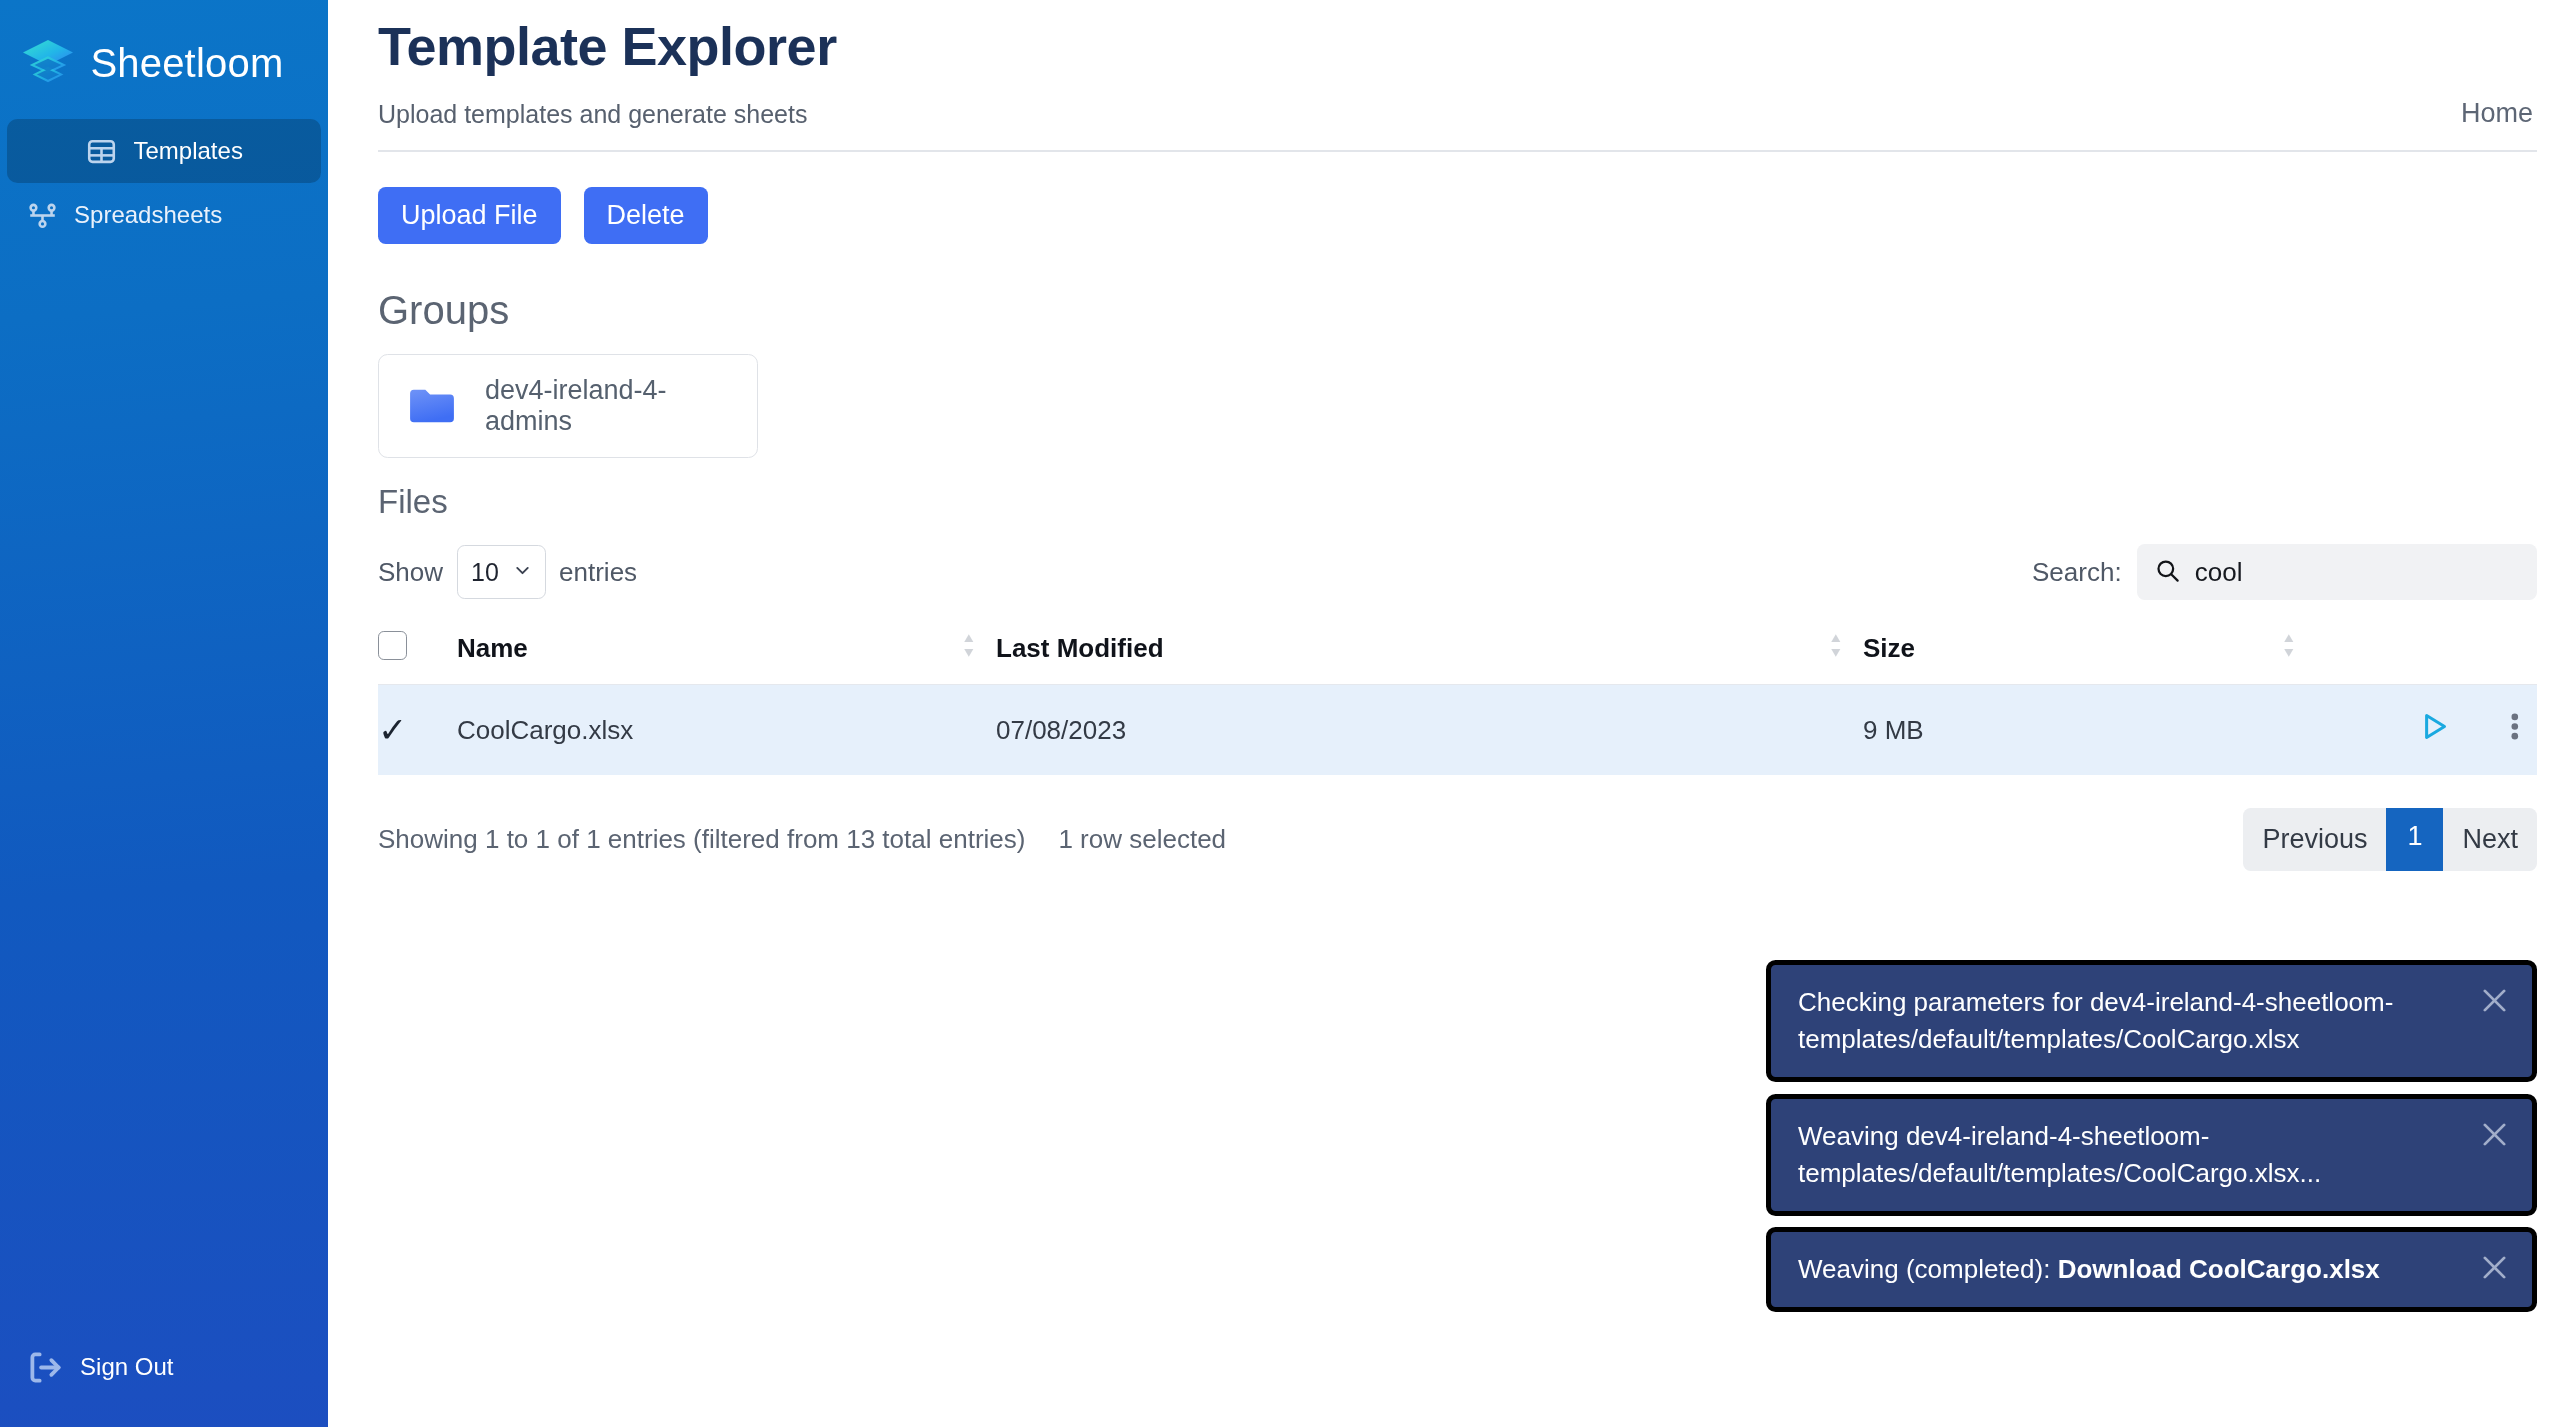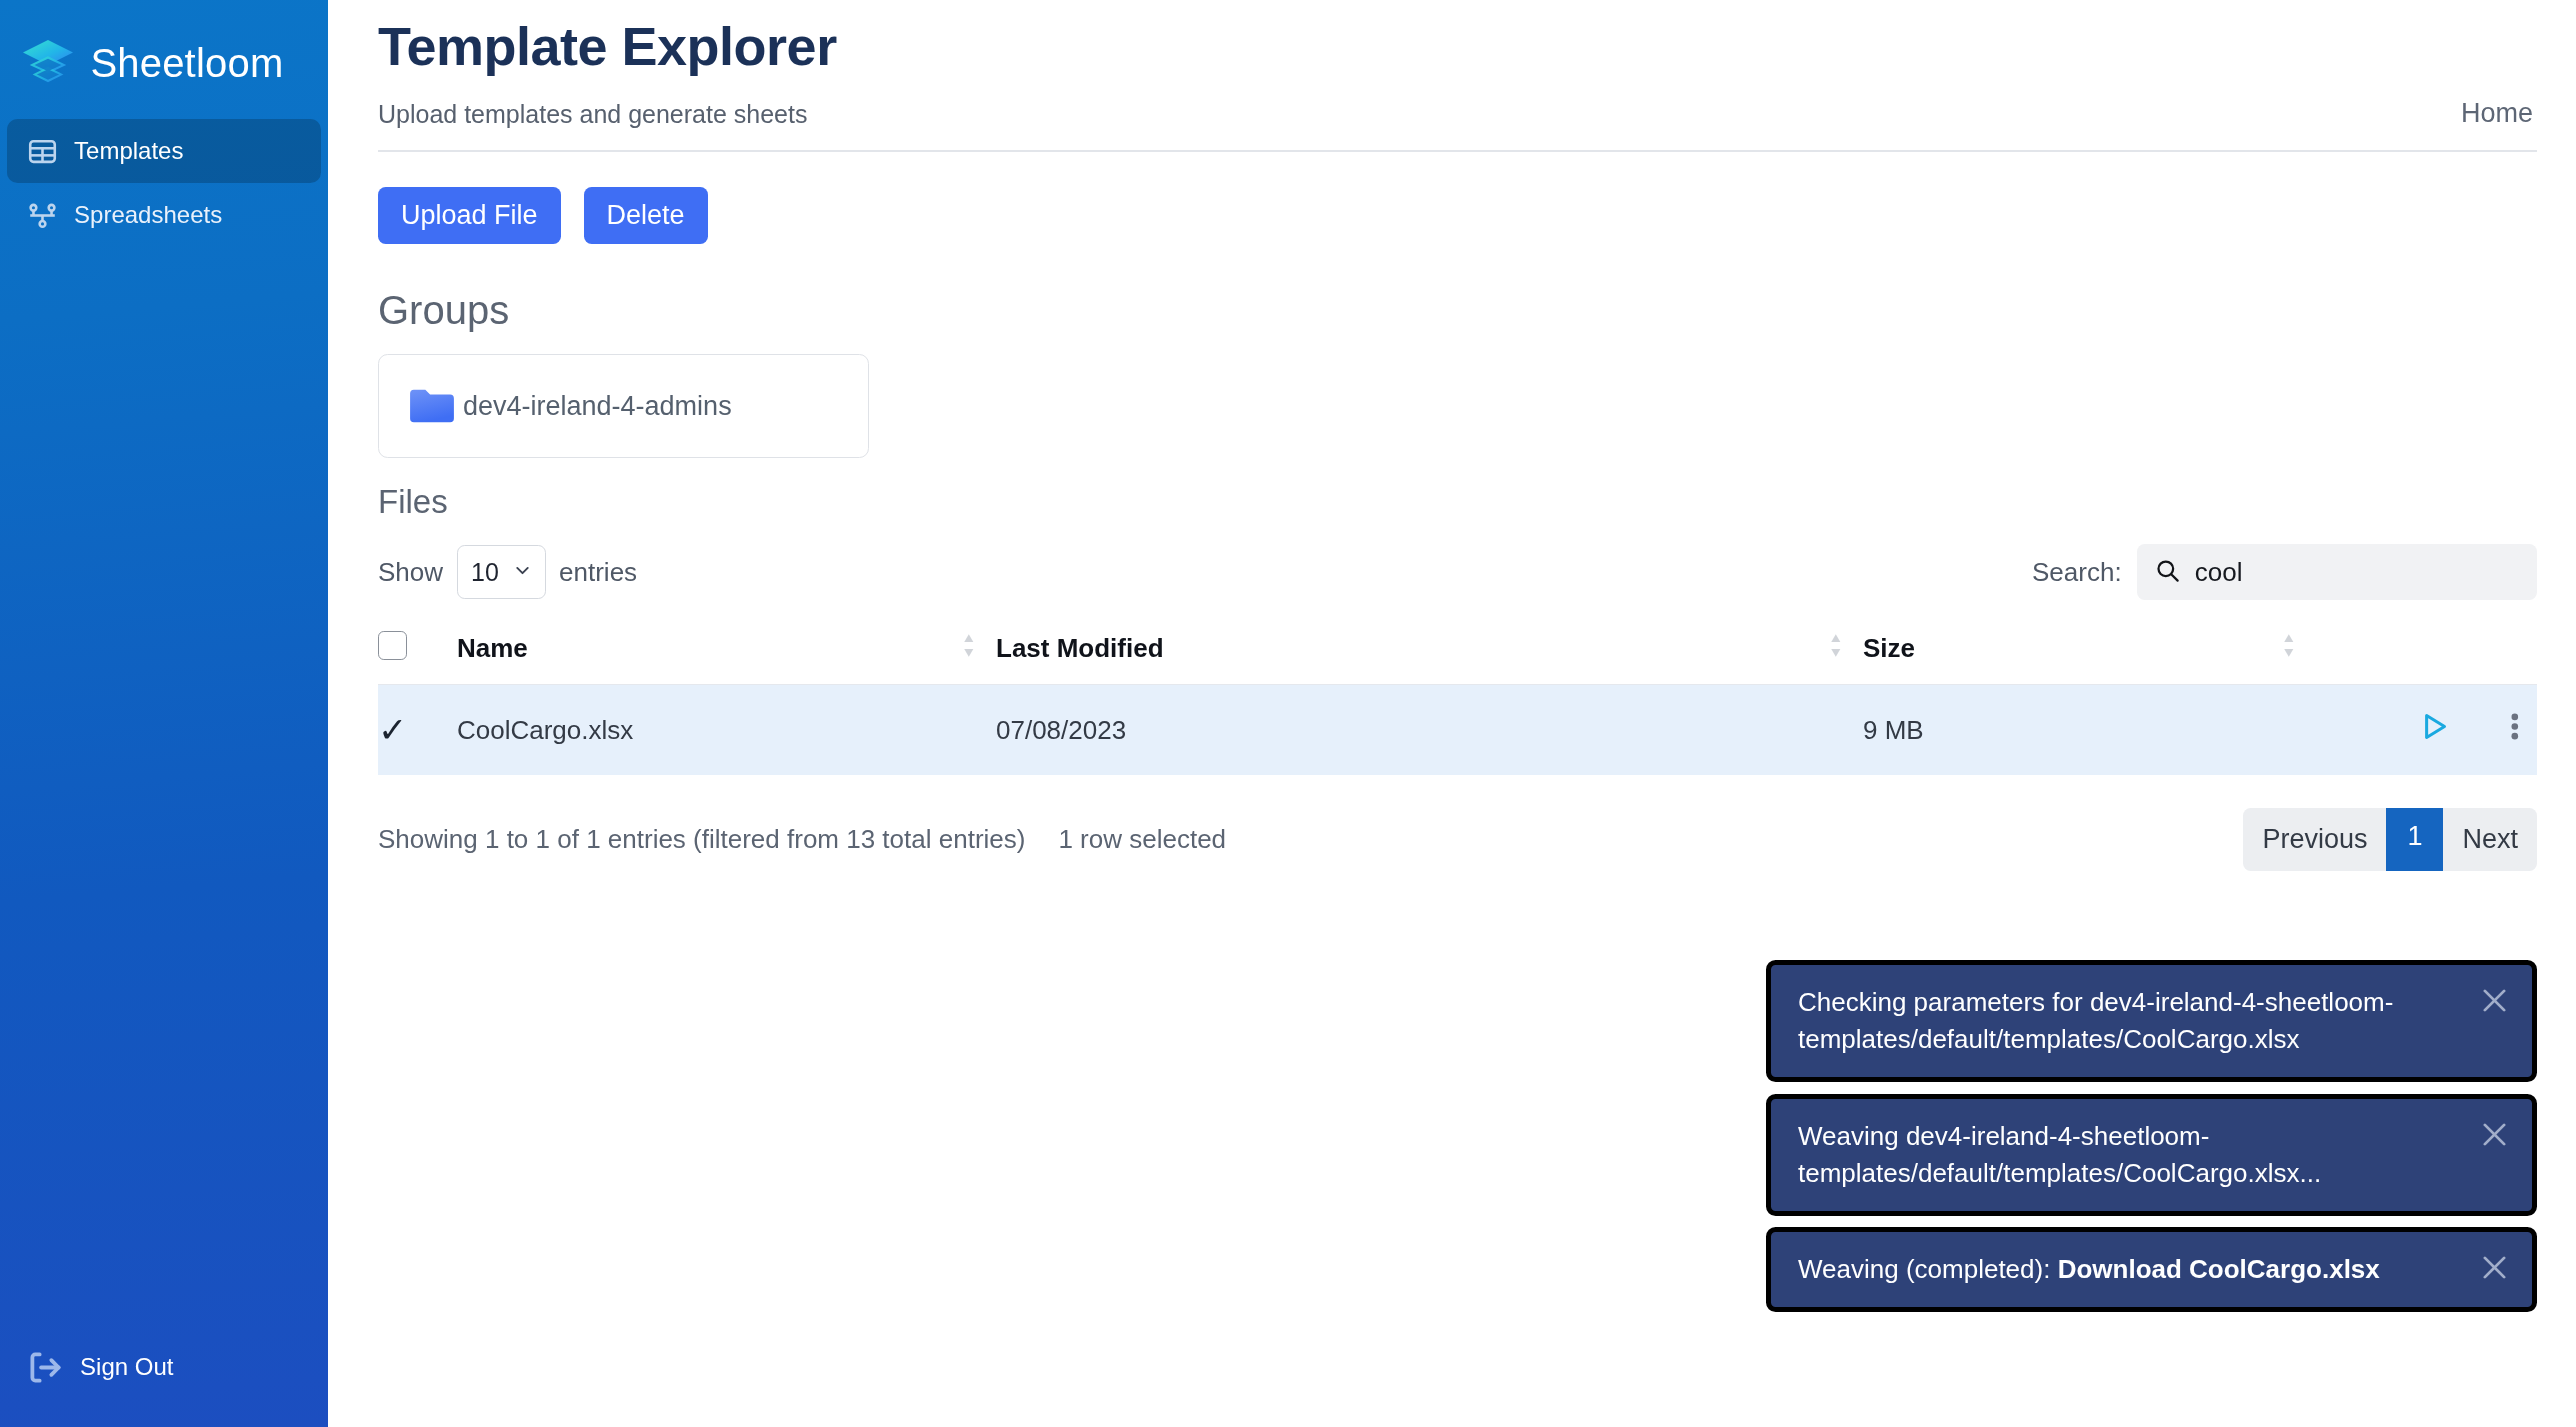--- a/index.html
+++ b/index.html
@@ -21,21 +21,21 @@
   .brand { display: flex; align-items: center; gap: 15.4px; padding: 7.7px 0 0 21px; height: 69px; }
   .brand-logo { width: 54px; height: 50px; flex: 0 0 54px; }
   .brand-name { color: #ffffff; font-size: 40px; font-weight: 400; letter-spacing: 0.2px; line-height: 1; }
 
   .nav { margin-top: 25px; padding: 0 6.7px; }
   .nav-item {
     display: flex; align-items: center; gap: 15.4px;
     height: 64px; padding: 0 19px; border-radius: 10.6px;
     color: #e9f1fb; font-size: 24px;
   }
-  .nav-item.active { background: rgba(0,0,0,0.20); color: #ffffff; }
+  .nav-item.active { background: rgba(0,0,0,0.20); color: #ffffff; justify-content: center; }
   .nav-icon { width: 33px; height: 33px; flex: 0 0 33px; display: flex; align-items: center; justify-content: center; }
   .nav-label { line-height: 1; }
 
   .signout {
     position: absolute; left: 6.7px; bottom: 33px;
     display: flex; align-items: center; gap: 15.4px;
     height: 56px; padding: 0 19px; border-radius: 10.6px;
     color: #ffffff; font-size: 24px;
   }
   .signout-icon { width: 39px; height: 35px; flex: 0 0 39px; }
@@ -53,23 +53,23 @@
   .btn {
     background: #3f6ef4; color: #ffffff; border: none; border-radius: 7.7px;
     font-family: "Liberation Sans", sans-serif; font-size: 27px;
     padding: 12.5px 23px; line-height: 1.18; cursor: pointer;
   }
 
   .section-title { color: #5b6472; font-size: 40px; font-weight: 400; margin-top: 44px; }
   .section-title.small { font-size: 33px; margin-top: 25px; }
 
   .group-card {
-    margin-top: 21px; width: 491px; height: 104px;
+    margin-top: 21px; width: 380px; height: 104px;
     border: 1px solid #dfe2e7; border-radius: 9.6px; background: #fff;
-    display: flex; align-items: center; padding: 0 29px; gap: 7px;
+    display: flex; align-items: center; padding: 0 29px; gap: 29px;
   }
   .folder-icon { width: 48px; height: 40px; flex: 0 0 48px; }
   .group-label { color: #55606e; font-size: 27px; }
 
   .tabletools { display: flex; align-items: center; justify-content: space-between; margin-top: 23px; }
   .show-wrap { display: flex; align-items: center; gap: 13.5px; color: #4f5866; font-size: 26px; }
   .select-box {
     position: relative; width: 89px; height: 54px;
     border: 1px solid #d5d9df; border-radius: 7.7px; background: #fff;
     display: flex; align-items: center; padding-left: 13.5px;

